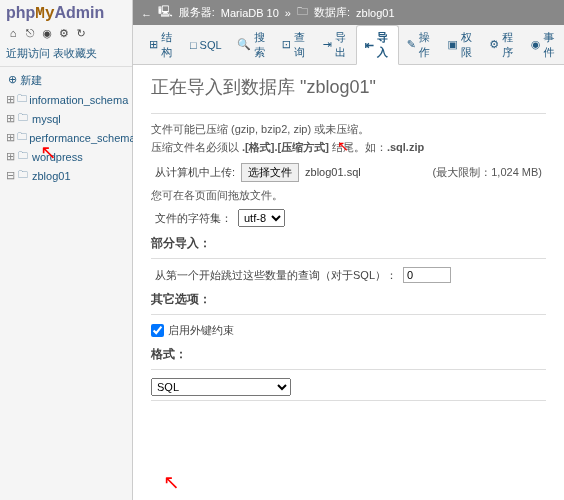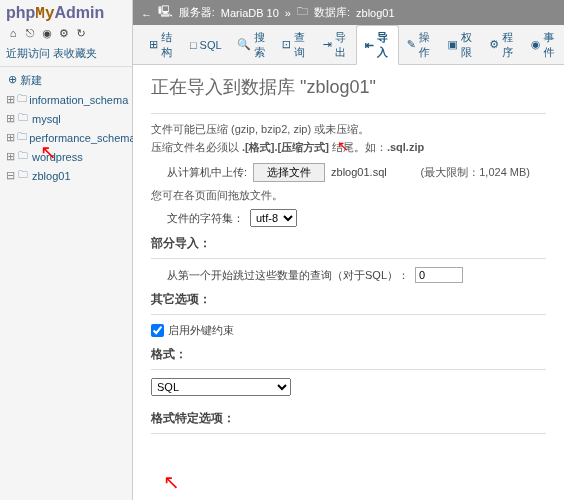--- a/index.html
+++ b/index.html
@@ -23,22 +23,22 @@
 .main { flex: 1; overflow: auto; background: #fff; position: relative; }
 .breadcrumb { background: #888; color: #fff; padding: 3px 8px; font-size: 11px; display: flex; gap: 6px; align-items: center; }
 .tabs { display: flex; background: #f3f3f3; border-bottom: 1px solid #ccc; padding-left: 8px; }
 .tab { padding: 4px 8px; font-size: 11px; color: #235a81; cursor: pointer; display: flex; align-items: center; gap: 3px; }
 .tab.active { background: #fff; border: 1px solid #ccc; border-bottom: 1px solid #fff; margin-bottom: -1px; border-radius: 3px 3px 0 0; color: #235a81; font-weight: bold; }
 .content { padding: 10px 18px; }
 h2 { font-size: 18px; color: #666; font-weight: normal; margin-bottom: 14px; }
 .section-title { font-weight: bold; font-size: 12px; margin: 8px 0 6px; }
 hr { border: none; border-top: 1px solid #ddd; margin: 4px 0 8px; }
 .info-text { color: #555; font-size: 11px; line-height: 1.4; }
-.row { display: flex; align-items: center; gap: 6px; margin: 6px 16px; font-size: 11px; }
-.btn-file { border: 1px solid #aaa; padding: 1px 13px; background: #f0f0f0; font-size: 11px; cursor: pointer; }
+.row { display: flex; align-items: center; gap: 6px; margin: 6px 4px; font-size: 11px; }
+.btn-file { border: 1px solid #aaa; padding: 1px 6px; background: #f0f0f0; font-size: 11px; cursor: pointer; }
 .maxsize { margin-left: auto; color: #555; }
 select { font-size: 11px; padding: 1px; }
 input[type="text"] { font-size: 11px; padding: 1px 3px; border: 1px solid #aaa; }
 .checkbox-row { display: flex; align-items: flex-start; gap: 4px; margin: 6px 0; }
 .checkbox-row input { margin-top: 1px; }
 .hint { color: #888; font-style: italic; }
 </style>
 </head>
 <body>
 
@@ -182,21 +182,20 @@
       <hr>
       <div class="checkbox-row">
         <input type="checkbox" checked="" style="">
         <span>启用外键约束</span>
       </div>
 
       <div class="section-title">格式：</div>
       <hr>
       <select style="width:140px;"><option>SQL</option></select>
 
-      <div class="section-title" style="margin-top:14px">格式特定选项：</div>
       <hr>
       
 
       
       <div class="arrow-red" style="left:30px;bottom:6px;">↖</div>
     </div>
   </div>
 </div>
 
 </body></html>

